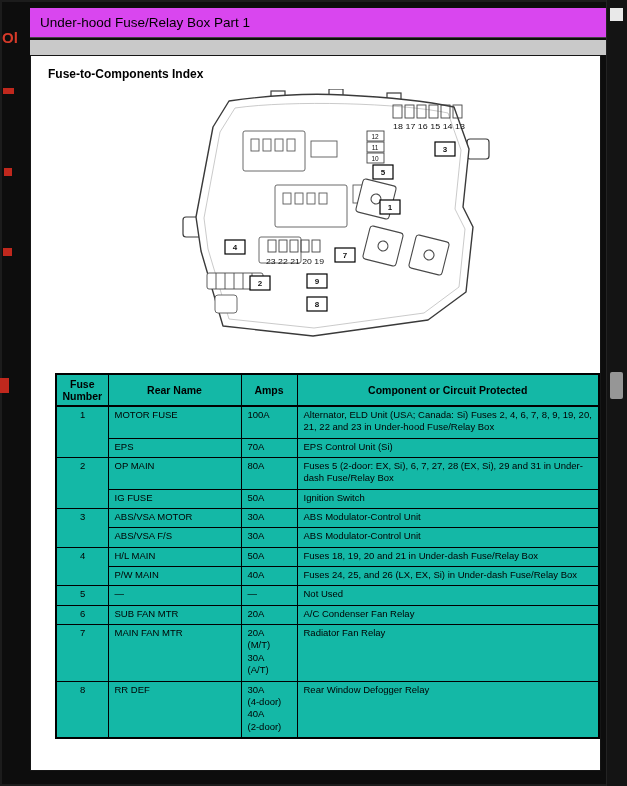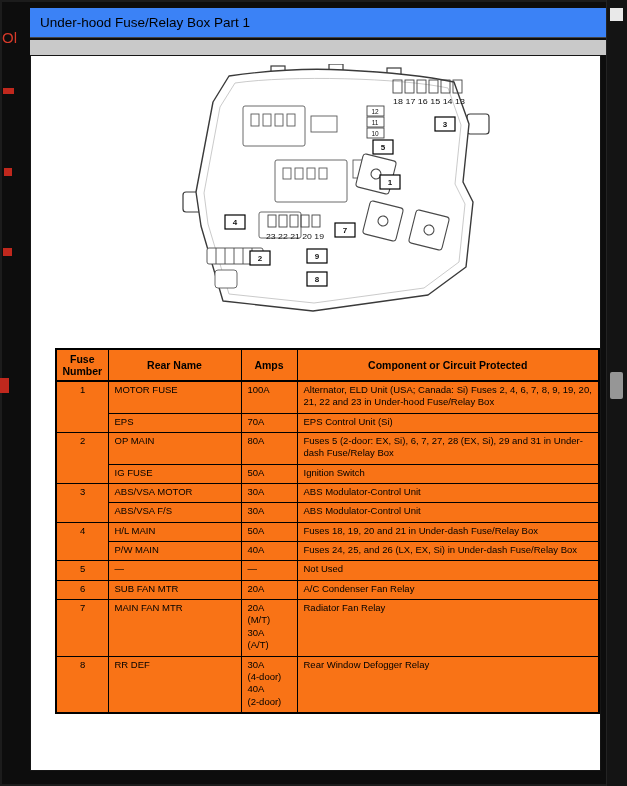--- a/index.html
+++ b/index.html
@@ -3,42 +3,42 @@
 <meta charset="utf-8">
 <style>
   html,body{margin:0;padding:0;}
   body{
     width:627px;height:786px;position:relative;overflow:hidden;
     background:#0d0d0d;
     font-family:"Liberation Sans", sans-serif;
     box-shadow:inset 0 0 0 2px #1c1c1c;
   }
   .frag{position:absolute;}
-  .frag-text{color:#d63a2a;font-weight:normal;font-size:15px;line-height:15px;}
+  .frag-text{color:#d63a2a;font-weight:bold;font-size:15px;line-height:15px;}
   .frag-box{background:#c0281d;}
 
   .title-bar{
     position:absolute;left:30px;top:8px;width:577px;height:30px;
-    background:#3b82f6;display:flex;align-items:center;
+    background:#d946ef;display:flex;align-items:center;
     padding-left:10px;box-sizing:border-box;
     border-bottom:1px solid #444;
   }
   .title-bar span{font-size:13.5px;color:#000;}
   .gray-band{position:absolute;left:30px;top:40px;width:577px;height:15px;background:#c9c9c9;}
 
   .panel{
     position:absolute;left:30px;top:55px;width:571px;height:716px;
     background:#ffffff;border:1px solid #161616;box-sizing:border-box;
   }
   .heading{margin:11px 0 0 17px;font-size:12px;font-weight:bold;color:#000;}
 
   .diagram-wrap{margin:8px 0 0 140px;width:340px;height:268px;}
 
   .table-wrap{margin:16px 0 0 24px;}
-  table{border-collapse:collapse;border:2px solid #000;table-layout:fixed;width:543px;background:#f97316;}
+  table{border-collapse:collapse;border:2px solid #000;table-layout:fixed;width:543px;background:#14b8a6;}
   col.c-num{width:52px;} col.c-name{width:133px;} col.c-amps{width:56px;} col.c-comp{width:302px;}
   th{
     border:1px solid #000;border-bottom:2px solid #000;
     font-size:10.5px;font-weight:bold;color:#000;
     padding:3px 4px;text-align:center;vertical-align:middle;
   }
   td{
     border:1px solid #000;font-size:9.5px;color:#000;
     padding:2px 5px 4px 6px;vertical-align:top;line-height:1.3;
   }
@@ -63,20 +63,21 @@
 <div class="frag frag-box" style="left:4px;top:168px;width:8px;height:8px;"></div>
 <div class="frag frag-box" style="left:3px;top:248px;width:9px;height:8px;"></div>
 <div class="frag frag-box" style="left:0px;top:378px;width:9px;height:15px;"></div>
 
 <div class="title-bar">
   <span>Under-hood Fuse/Relay Box Part 1</span>
 </div>
 <div class="gray-band"></div>
 
 <div class="panel">
+  <div class="heading">Fuse-to-Components Index</div>
 
   <div class="diagram-wrap">
     <svg width="340" height="268" viewBox="0 0 340 268">
 
       <g fill="#ffffff" stroke="#3a3a3a" stroke-width="1.2">
         <rect x="296" y="50" width="22" height="20" rx="3"></rect>
         <rect x="12" y="128" width="20" height="20" rx="3"></rect>
         <rect x="100" y="2" width="14" height="9"></rect>
         <rect x="158" y="0" width="14" height="9"></rect>
         <rect x="216" y="4" width="14" height="9"></rect>

